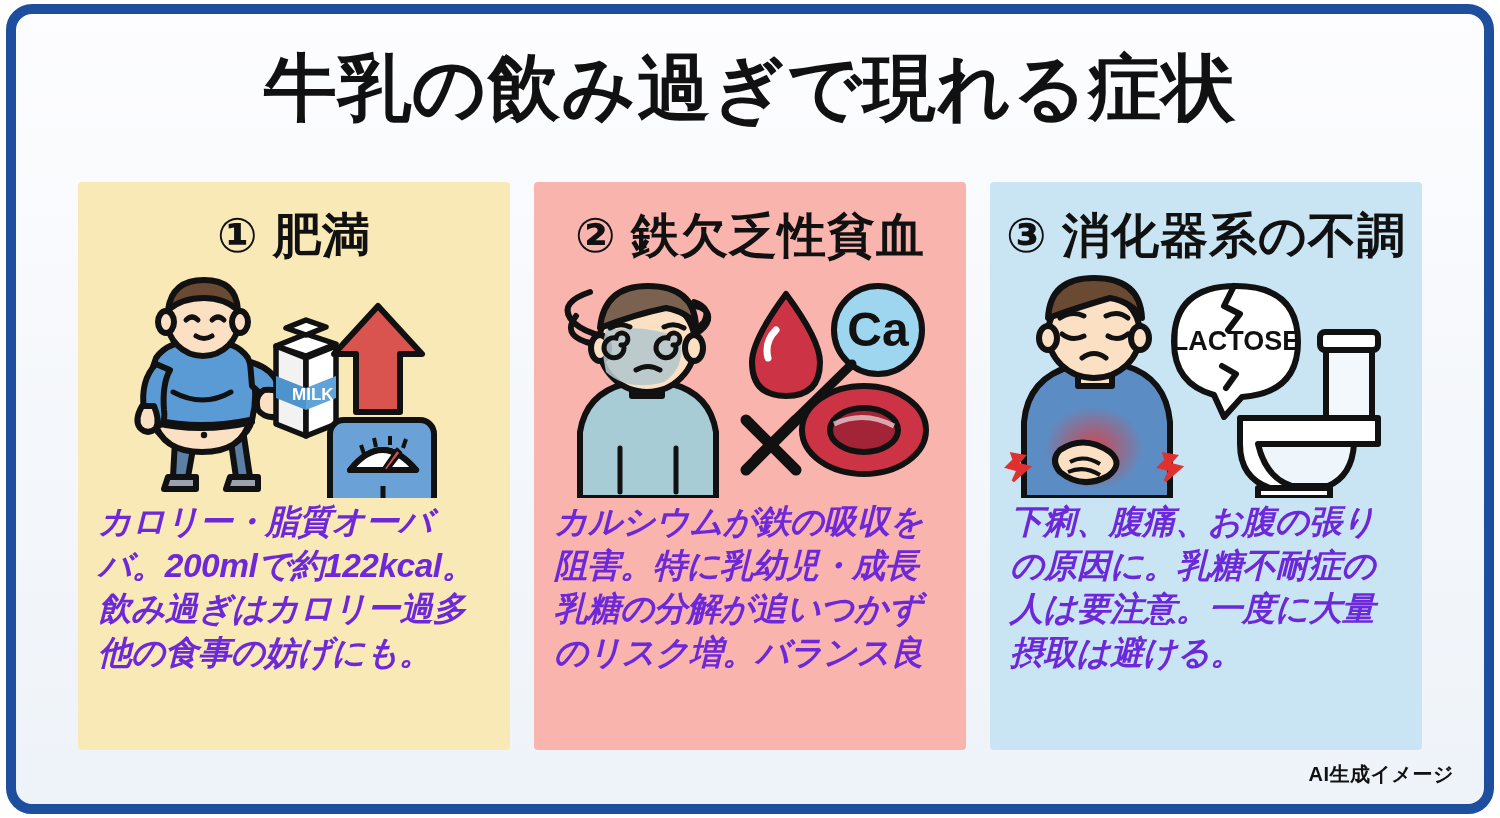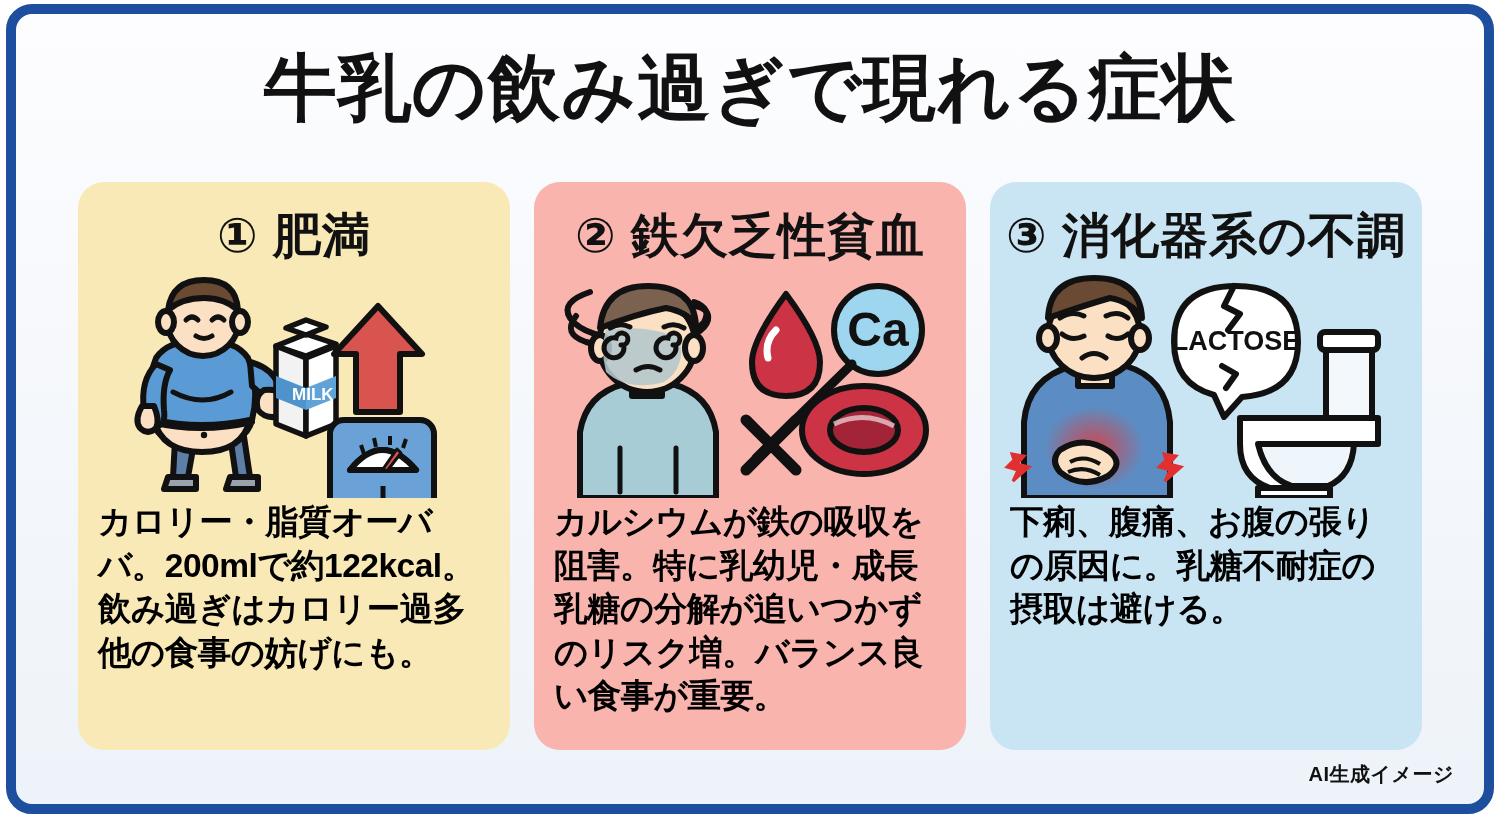--- a/index.html
+++ b/index.html
@@ -36,21 +36,21 @@
   }
   .cards{
     position:absolute;
     left:62px;right:62px;top:168px;
     height:568px;
     display:flex;
     justify-content:space-between;
   }
   .card{
     width:432px;
-    border-radius:26px;
+    border-radius:4px;
     position:relative;
     box-sizing:border-box;
     overflow:hidden;
   }
   .card-head{
     text-align:center;
     font-size:48px;
     font-weight:bold;
     color:#111111;
     padding-top:22px;
@@ -63,22 +63,23 @@
     margin-top:4px;
   }
   .art svg{position:absolute;left:0;top:0;}
   .body-text{
     position:absolute;
     left:20px;right:14px;
     top:318px;
     font-size:33.5px;
     font-weight:bold;
     line-height:1.30;
-    color:#000000;
+    color:#6d28d9;
     letter-spacing:-0.5px;
+    font-style:italic;
   }
   .body-text p{margin:0;}
   .credit{
     position:absolute;
     right:30px;bottom:16px;
     font-size:20px;
     font-weight:bold;
     color:#111111;
     letter-spacing:0.5px;
     margin-left:47px;
@@ -224,21 +225,20 @@
               <ellipse cx="330" cy="158" rx="34" ry="22" fill="#a32437"></ellipse>
               <path d="M300 152 q30 -14 60 2" fill="none" stroke="#ffffff" stroke-width="5" opacity="0.6"></path>
             </g>
           </svg>
         </div>
         <div class="body-text">
           <p>カルシウムが鉄の吸収を</p>
           <p>阻害。特に乳幼児・成長</p>
           <p>乳糖の分解が追いつかず</p>
           <p>のリスク増。バランス良</p>
-          <p>い食事が重要。</p>
         </div>
       </div>
 
       <div class="card" style="background:#c9e5f4;">
         <div class="card-head">③ 消化器系の不調</div>
         <div class="art">
           <svg width="424" height="226" viewBox="0 0 424 226">
             <g stroke="#111" stroke-width="6" stroke-linejoin="round" stroke-linecap="round">
 
               <path d="M34 150 q4 -44 48 -56 h54 q40 12 44 56 v76 h-146 Z" fill="#5b8dc4"></path>
@@ -294,20 +294,21 @@
               <rect x="336" y="78" width="46" height="72" fill="#f2f8fc"></rect>
               <path d="M250 146 h138 v26 h-30 q-2 38 -34 44 h-44 q-30 -10 -30 -44 Z" fill="#ffffff"></path>
               <path d="M268 172 q8 34 34 42 h36 q24 -10 26 -42 Z" fill="#eef6fb"></path>
               <path d="M268 216 h72 v10 h-72 Z" fill="#ffffff"></path>
             </g>
           </svg>
         </div>
         <div class="body-text">
           <p>下痢、腹痛、お腹の張り</p>
           <p>の原因に。乳糖不耐症の</p>
+          <p>人は要注意。一度に大量</p>
           <p>摂取は避ける。</p>
         </div>
       </div>
 
     </div>
 
     <div class="credit">AI生成イメージ</div>
   </div>
 </div>
 

